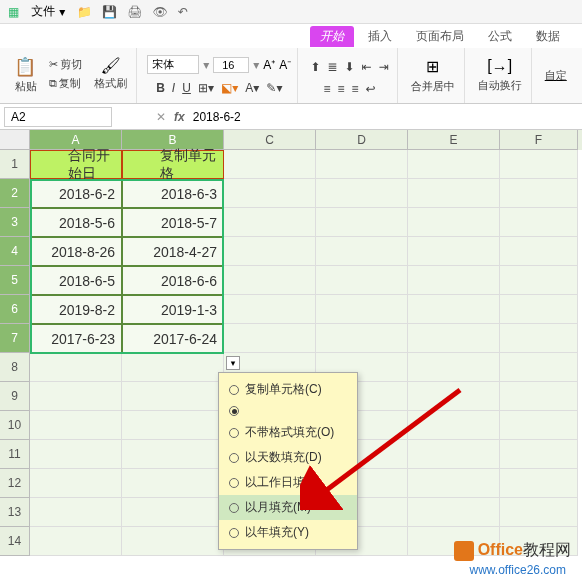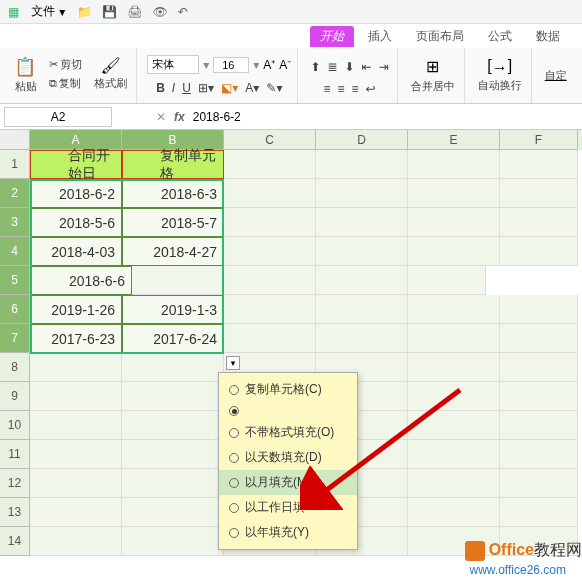--- a/index.html
+++ b/index.html
@@ -18,21 +18,21 @@
     .ribbon-group { display: flex; flex-direction: column; align-items: center; gap: 2px; padding: 2px 6px; border-right: 1px solid #e0e0e0; height: 100%; justify-content: center; }
     .ribbon-btn { display: flex; align-items: center; gap: 2px; cursor: pointer; padding: 1px 3px; color: #444; font-size: 11px; }
     .font-box { display: flex; gap: 4px; align-items: center; }
     .font-select { border: 1px solid #ccc; padding: 1px 4px; background: #fff; font-size: 11px; }
     .font-name { width: 52px; }
     .font-size { width: 36px; padding-left: 8px; }
     .font-btns { display: flex; gap: 3px; margin-top: 4px; }
     .font-btns span { cursor: pointer; padding: 1px 2px; color: #444; }
     
     .name-formula-bar { height: 26px; display: flex; align-items: center; border-bottom: 1px solid #ccc; background: #fff; }
-    .name-box { width: 108px; border: 1px solid #ccc; margin: 2px 4px; padding: 2px 6px; text-align: center; font-size: 12px; }
+    .name-box { width: 108px; border: 1px solid #ccc; margin: 2px 4px; padding: 2px 6px; text-align: left; font-size: 12px; }
     .fx-area { display: flex; align-items: center; gap: 8px; padding-left: 40px; }
     .fx-icon { color: #666; font-weight: bold; }
     .formula-input { border: none; outline: none; font-size: 12px; width: 300px; }
     
     .grid-area { position: relative; }
     .col-headers { display: flex; background: #e8f0e0; }
     .corner { width: 30px; height: 20px; border-right: 1px solid #bbb; border-bottom: 1px solid #bbb; background: #eee; }
     .col-header { height: 20px; border-right: 1px solid #bbb; border-bottom: 1px solid #bbb; text-align: center; color: #555; display: flex; align-items: center; justify-content: center; background: #e8f0e0; }
     .col-header.selected { background: #8abb6f; color: #fff; }
     .ch-a { width: 92px; } .ch-b { width: 102px; } .ch-c { width: 92px; } .ch-d { width: 92px; } .ch-e { width: 92px; } .ch-f { width: 78px; }
@@ -52,21 +52,21 @@
     .autofill-btn { position: absolute; width: 14px; height: 14px; border: 1px solid #999; background: #fff; cursor: pointer; display: flex; align-items: center; justify-content: center; font-size: 9px; }
     
     .context-menu { position: absolute; background: #fef9c3; border: 1px solid #aaa; box-shadow: 2px 2px 6px rgba(0,0,0,0.2); padding: 4px 0; width: 140px; }
     .menu-item { display: flex; align-items: center; gap: 6px; padding: 4px 10px; cursor: pointer; font-size: 12px; color: #333; }
     .menu-item.highlighted { background: #d0e8c0; }
     .radio { width: 10px; height: 10px; border: 1px solid #666; border-radius: 50%; display: inline-block; position: relative; }
     .radio.checked::after { content: ''; position: absolute; width: 5px; height: 5px; background: #333; border-radius: 50%; top: 2px; left: 2px; }
     
     .arrow-annot { position: absolute; pointer-events: none; }
     
-    .watermark { position: absolute; right: 0; bottom: 8px; display: flex; align-items: center; gap: 4px; font-size: 16px; font-weight: bold; justify-content: space-between; }
+    .watermark { position: absolute; right: 11px; bottom: 8px; display: flex; align-items: center; gap: 4px; font-size: 16px; font-weight: bold; justify-content: space-between; }
     .watermark .o-logo { width: 20px; height: 20px; background: #e2761a; border-radius: 3px; display: inline-block; }
     .wm-office { color: #e2761a; }
     .wm-cn { color: #333; font-weight: normal; }
     .wm-url2 { color: #2977c9; font-size: 12px; }
   </style>
 </head>
 <body>
 
 <div class="titlebar">
   <span style="color:#2fb96c;">▦</span>
@@ -204,38 +204,39 @@
     <div class="row-header selected">3</div>
     <div class="cell data-cell ch-a">2018-5-6</div>
     <div class="cell data-cell ch-b">2018-5-7</div>
     <div class="cell empty ch-c"></div>
       <div class="cell empty ch-d"></div>
       <div class="cell empty ch-e"></div>
       <div class="cell empty ch-f"></div>
   </div>
   <div class="row row-data">
     <div class="row-header selected">4</div>
-    <div class="cell data-cell ch-a">2018-4-03</div>
+    <div class="cell data-cell ch-a">2018-8-26</div>
     <div class="cell data-cell ch-b">2018-4-27</div>
     <div class="cell empty ch-c"></div>
       <div class="cell empty ch-d"></div>
       <div class="cell empty ch-e"></div>
       <div class="cell empty ch-f"></div>
   </div>
   <div class="row row-data">
     <div class="row-header selected">5</div>
+    <div class="cell data-cell ch-a">2018-6-5</div>
     <div class="cell data-cell ch-b">2018-6-6</div>
     <div class="cell empty ch-c"></div>
       <div class="cell empty ch-d"></div>
       <div class="cell empty ch-e"></div>
       <div class="cell empty ch-f"></div>
   </div>
   <div class="row row-data">
     <div class="row-header selected">6</div>
-    <div class="cell data-cell ch-a">2019-1-26</div>
+    <div class="cell data-cell ch-a">2019-8-2</div>
     <div class="cell data-cell ch-b">2019-1-3</div>
     <div class="cell empty ch-c"></div>
       <div class="cell empty ch-d"></div>
       <div class="cell empty ch-e"></div>
       <div class="cell empty ch-f"></div>
   </div>
   <div class="row row-data">
     <div class="row-header selected">7</div>
     <div class="cell data-cell ch-a">2017-6-23</div>
     <div class="cell data-cell ch-b">2017-6-24</div>
@@ -322,27 +323,27 @@
         <span class="radio checked"></span>
       </div>
     <div class="menu-item">
         <span class="radio"></span>
         <span>不带格式填充(O)</span>
       </div>
     <div class="menu-item">
         <span class="radio"></span>
         <span>以天数填充(D)</span>
       </div>
+    <div class="menu-item">
+        <span class="radio"></span>
+        <span>以工作日填</span>
+      </div>
     <div class="menu-item highlighted">
         <span class="radio"></span>
         <span>以月填充(M)</span>
-      </div>
-    <div class="menu-item">
-        <span class="radio"></span>
-        <span>以工作日填</span>
       </div>
     <div class="menu-item">
         <span class="radio"></span>
         <span>以年填充(Y)</span>
       </div>
   </div>
 
   <svg class="arrow-annot" style="left:300px; top:250px;" width="180" height="130">
     <defs>
         <marker id="ah" markerWidth="12" markerHeight="12" refX="2" refY="6" orient="auto">

